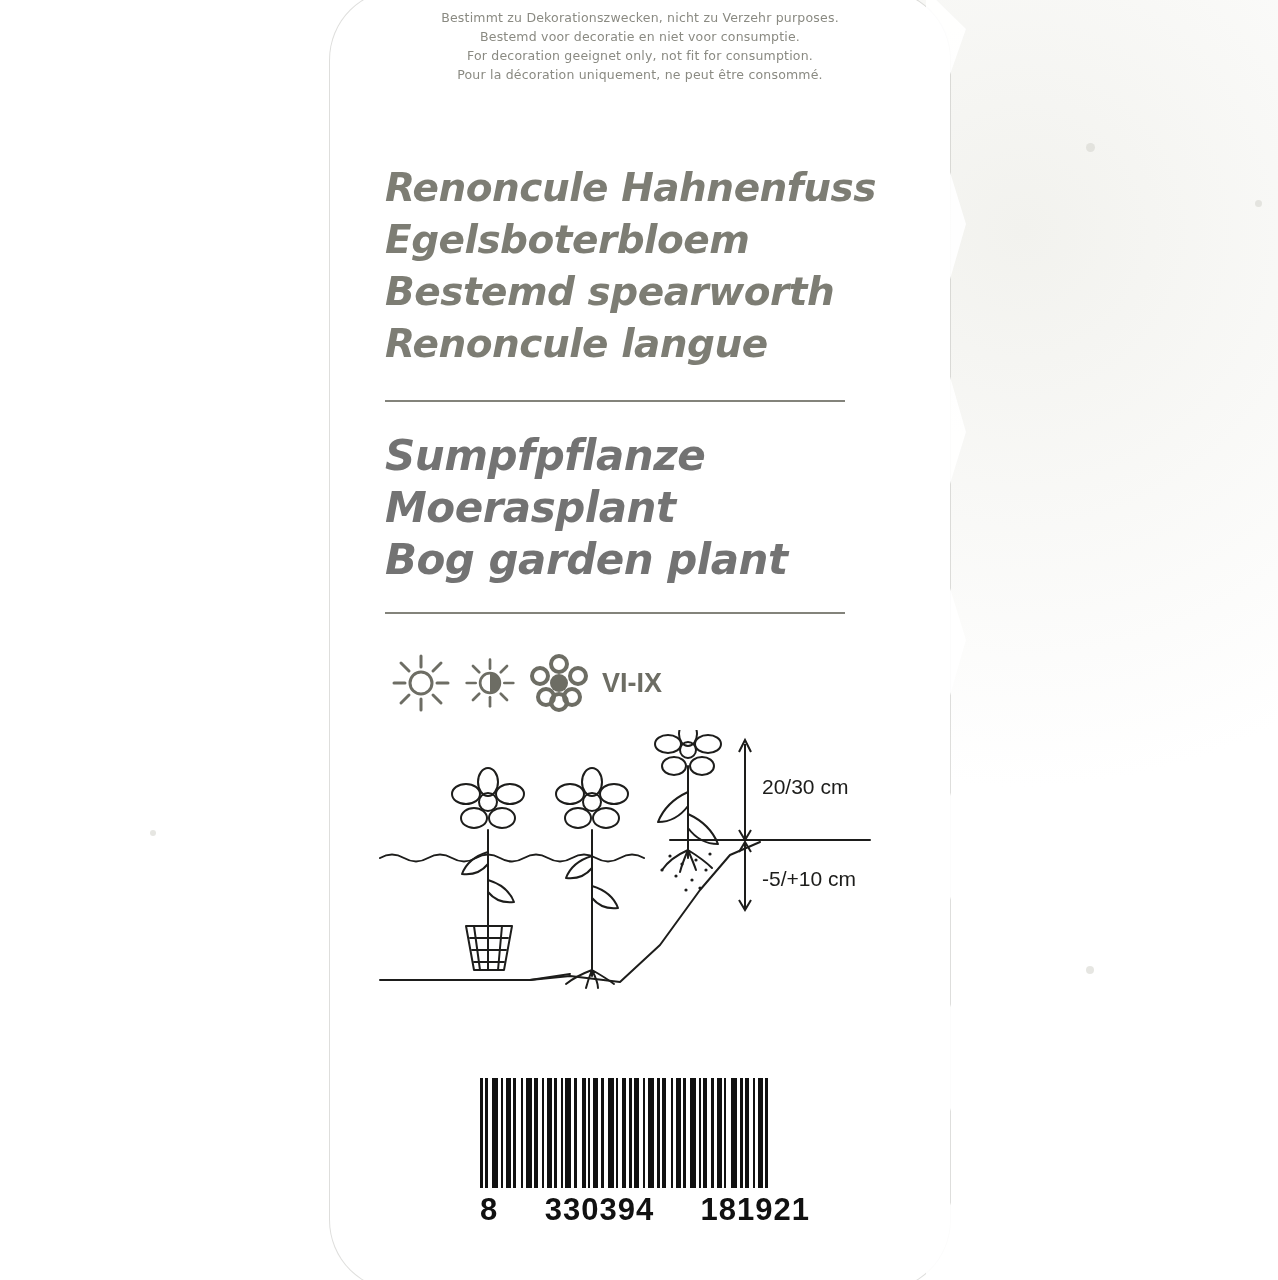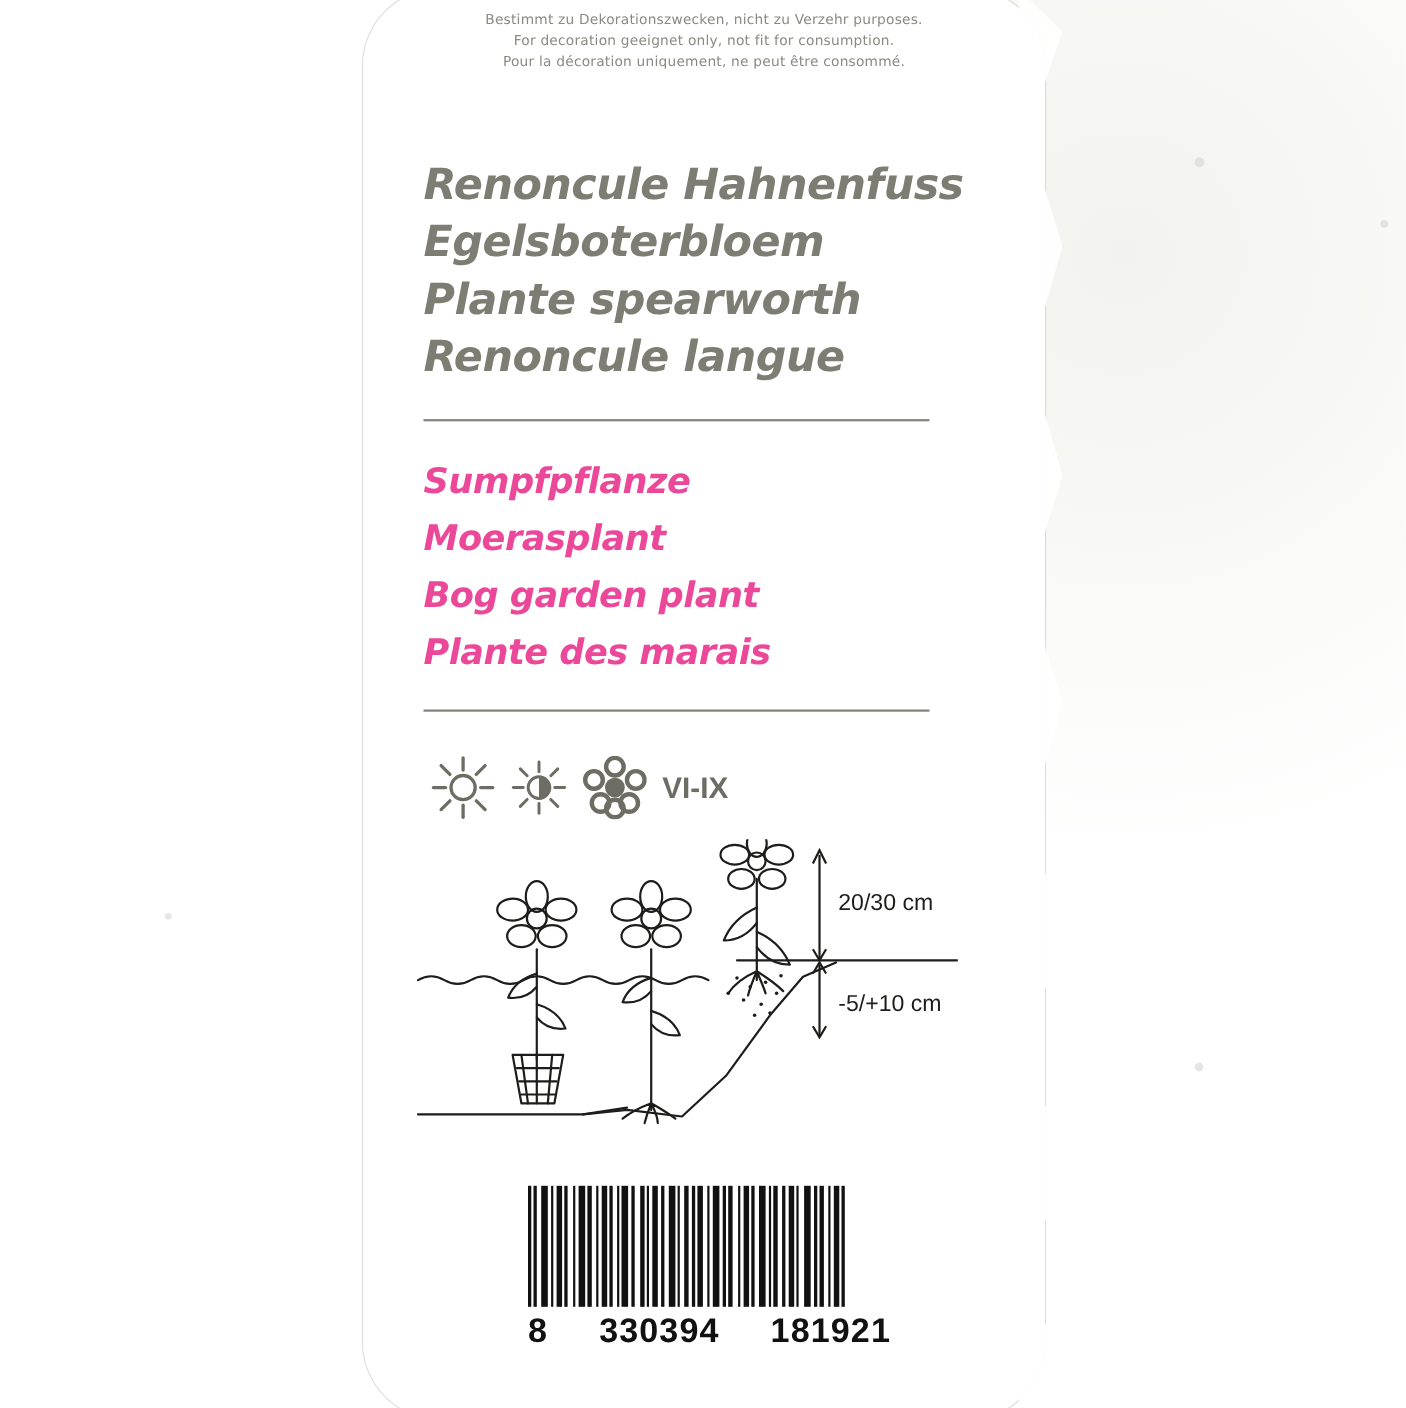--- a/index.html
+++ b/index.html
@@ -54,24 +54,24 @@
     line-height:52px;
     letter-spacing:-0.5px;
   }
   .rule{
     height:2px;background:#6d6d64;opacity:.85;
     margin:30px 55px 0 55px;
     width:460px;
   }
   .types{
     margin:28px 0 0 55px;
-    color:#ec4899;
+    color:#737373;
     font-style:italic;
     font-weight:bold;
-    font-size:32px;
+    font-size:42px;
     line-height:52px;
     letter-spacing:-0.5px;
   }
 
   .icons{
     display:flex;align-items:center;gap:14px;
     margin:40px 0 0 62px;
     color:#6d6d64;
   }
   .bloom-text{
@@ -109,38 +109,38 @@
 <div class="speck" style="left:930px;top:145px;width:10px;height:7px;"></div>
 
 <div class="label">
   <div class="wave"></div>
 </div>
 
 <div class="content">
 
   <div class="disclaimer">
     <div>Bestimmt zu Dekorationszwecken, nicht zu Verzehr purposes.</div>
+    <div>Bestemd voor decoratie en niet voor consumptie.</div>
     <div>For decoration geeignet only, not fit for consumption.</div>
     <div>Pour la décoration uniquement, ne peut être consommé.</div>
   </div>
 
   <div class="names">
     <div>Renoncule Hahnenfuss</div>
     <div>Egelsboterbloem</div>
-    <div>Plante spearworth</div>
+    <div>Bestemd spearworth</div>
     <div>Renoncule langue</div>
   </div>
 
   <div class="rule"></div>
 
   <div class="types">
     <div>Sumpfpflanze</div>
     <div>Moerasplant</div>
     <div>Bog garden plant</div>
-    <div>Plante des marais</div>
   </div>
 
   <div class="rule" style="margin-top:26px;"></div>
 
   <div class="icons">
     <svg width="58" height="58" viewBox="0 0 58 58">
       <circle cx="29" cy="29" r="11" fill="none" stroke="#6d6d64" stroke-width="3"></circle>
       <g stroke="#6d6d64" stroke-width="3" stroke-linecap="round">
         <line x1="29" y1="2" x2="29" y2="13"></line>
           <line x1="29" y1="45" x2="29" y2="56"></line>

